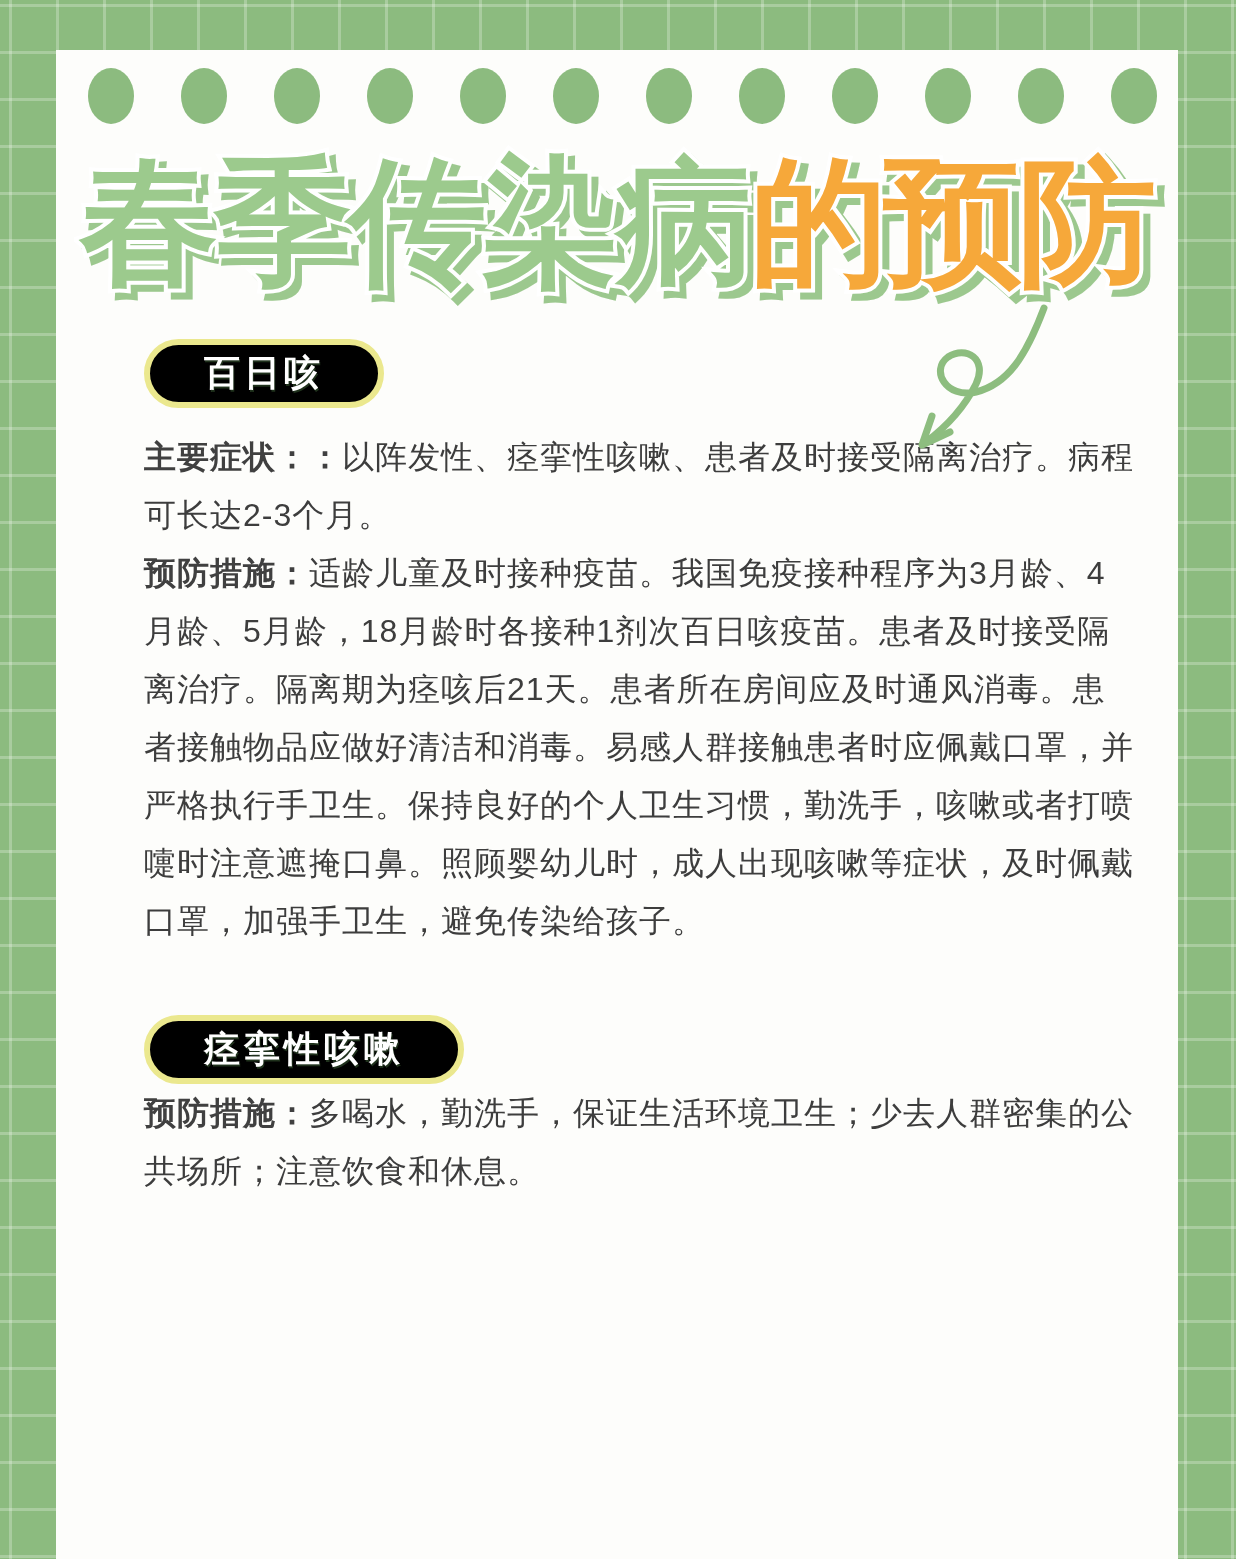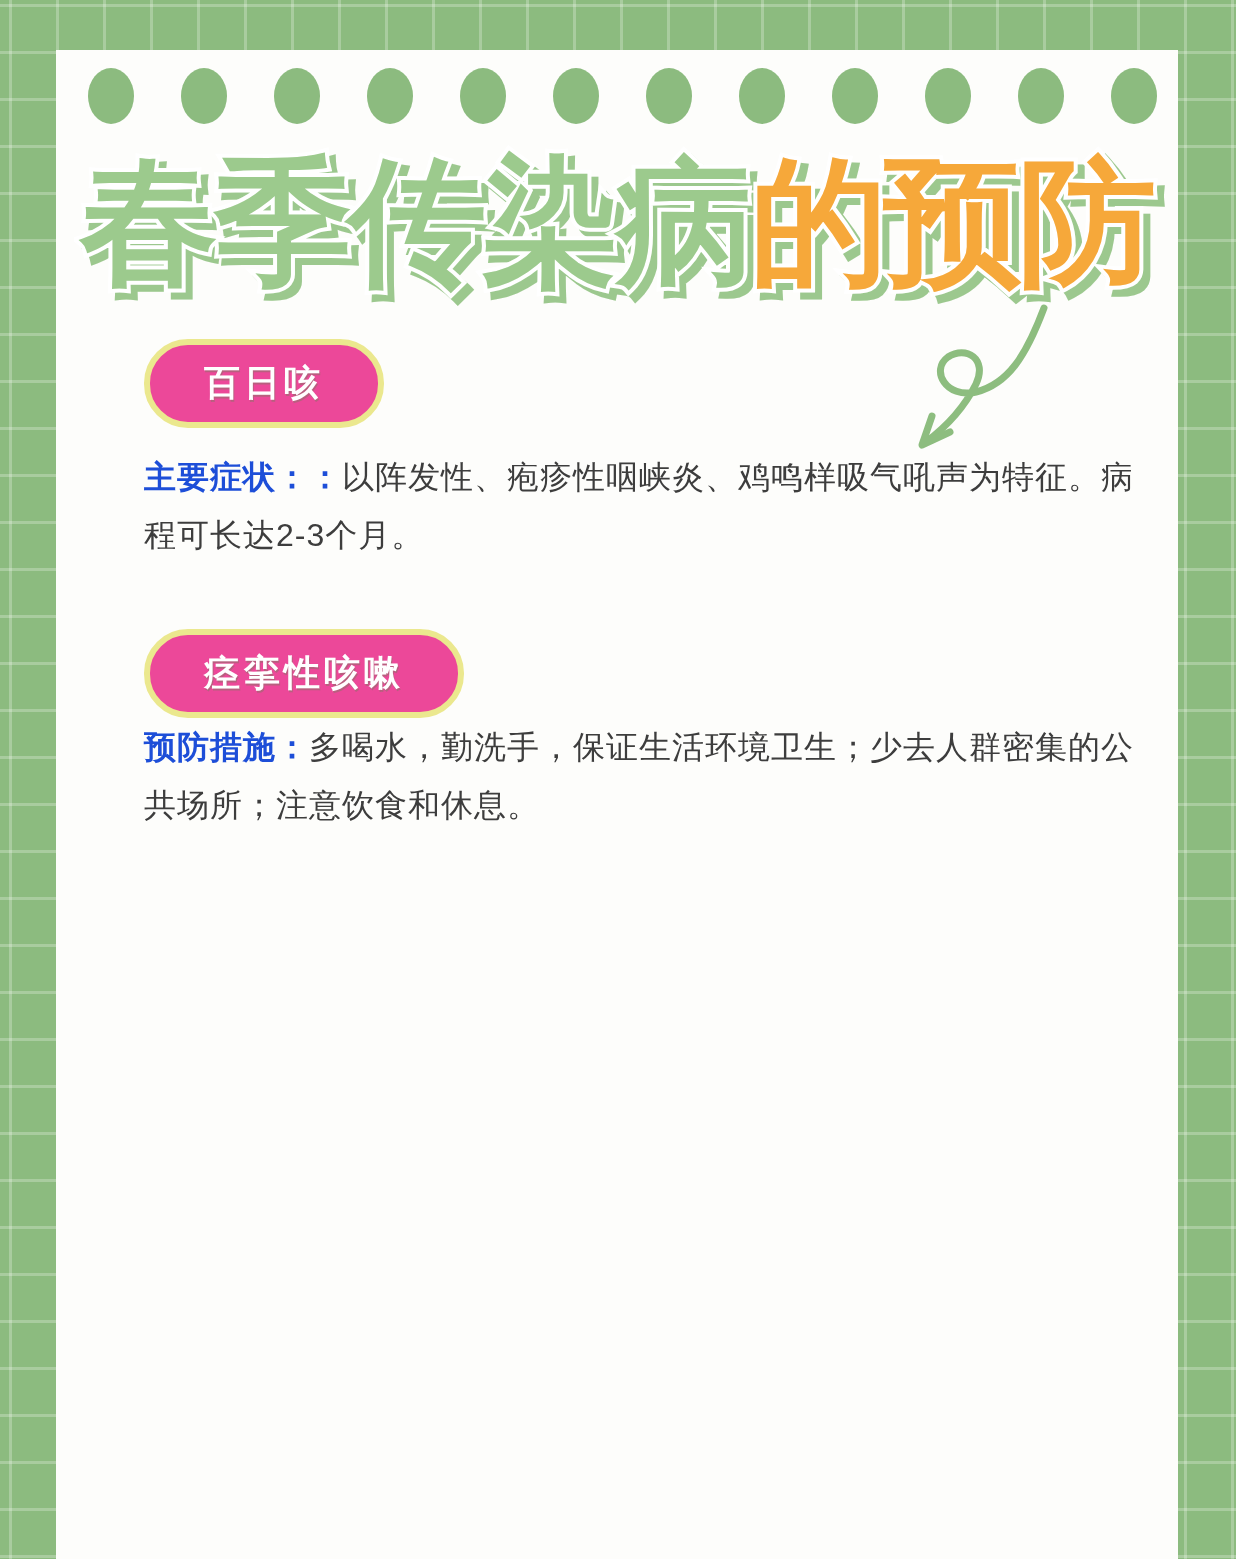--- a/index.html
+++ b/index.html
@@ -34,33 +34,33 @@
   .t-green{color:#9cca8d;}
   .t-orange{color:#f6a83a;}
 
   .arrow-doodle{position:absolute;left:848px;top:252px;width:150px;height:160px;}
   .arrow-doodle svg{display:block;width:100%;height:100%;}
   .arrow-doodle path{stroke:#8dbd7f;stroke-width:7;fill:none;stroke-linecap:round;stroke-linejoin:round;}
 
   .pill{
     display:block;width:fit-content;
     margin:33px 0 0 88px;
-    background:#ec4899;border:6px solid #ebe88e;border-radius:44px;
+    background:#000000;border:6px solid #ebe88e;border-radius:44px;
     color:#ffffff;font-size:36px;font-weight:800;letter-spacing:4px;
-    padding:14px 54px;
+    padding:4px 54px;
     text-shadow:1px 2px 0 rgba(90,140,80,0.35);
   }
   .pill-2{margin-top:65px;}
 
   .para{
     margin:0 0 0 88px;width:994px;
     font-size:32px;line-height:58px;letter-spacing:1px;
     color:#3d3d3d;
   }
-  .para .lead{color:#1d4ed8;font-weight:700;}
+  .para .lead{color:#404040;font-weight:700;}
   .para-s1-a{margin-top:20px;}
   .para-s2-a{margin-top:33px;}
 </style>
 </head>
 <body>
 
 <div class="page">
   <div class="card">
 
     <div class="dots">
@@ -82,22 +82,23 @@
 
     <div class="arrow-doodle">
       <svg viewBox="0 0 150 160" xmlns="http://www.w3.org/2000/svg">
         <path d="M140,6 C122,54 104,82 72,90 C42,97 26,68 44,55 C62,43 84,57 72,82 C58,110 38,128 22,140"></path>
         <path d="M46,130 L18,143 L28,114"></path>
       </svg>
     </div>
 
     <div class="pill pill-1">百日咳</div>
 
-    <p class="para para-s1-a"><span class="lead">主要症状：：</span><span>以阵发性、疱疹性咽峡炎、鸡鸣样吸气吼声为特征。病程可长达2-3个月。</span></p>
+    <p class="para para-s1-a"><span class="lead">主要症状：：</span><span>以阵发性、痉挛性咳嗽、患者及时接受隔离治疗。病程可长达2-3个月。</span></p>
 
+    <p class="para"><span class="lead">预防措施：</span><span>适龄儿童及时接种疫苗。我国免疫接种程序为3月龄、4月龄、5月龄，18月龄时各接种1剂次百日咳疫苗。患者及时接受隔离治疗。隔离期为痉咳后21天。患者所在房间应及时通风消毒。患者接触物品应做好清洁和消毒。易感人群接触患者时应佩戴口罩，并严格执行手卫生。保持良好的个人卫生习惯，勤洗手，咳嗽或者打喷嚏时注意遮掩口鼻。照顾婴幼儿时，成人出现咳嗽等症状，及时佩戴口罩，加强手卫生，避免传染给孩子。</span></p>
 
     <div class="pill pill-2">痉挛性咳嗽</div>
 
 
     <p class="para"><span class="lead">预防措施：</span><span>多喝水，勤洗手，保证生活环境卫生；少去人群密集的公共场所；注意饮食和休息。</span></p>
 
   </div>
 </div>
 
 </body></html>

